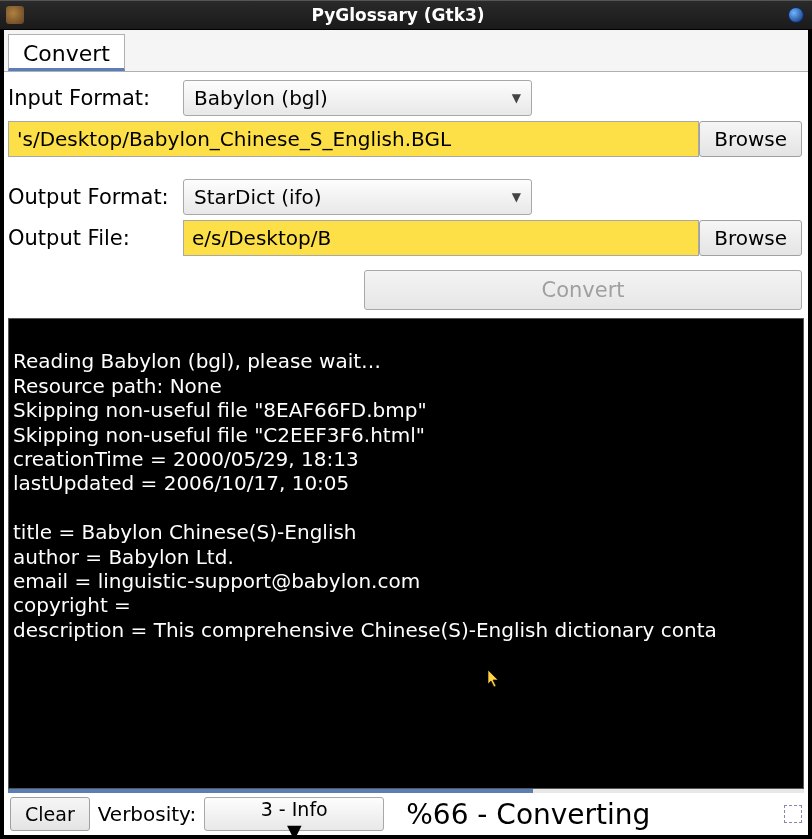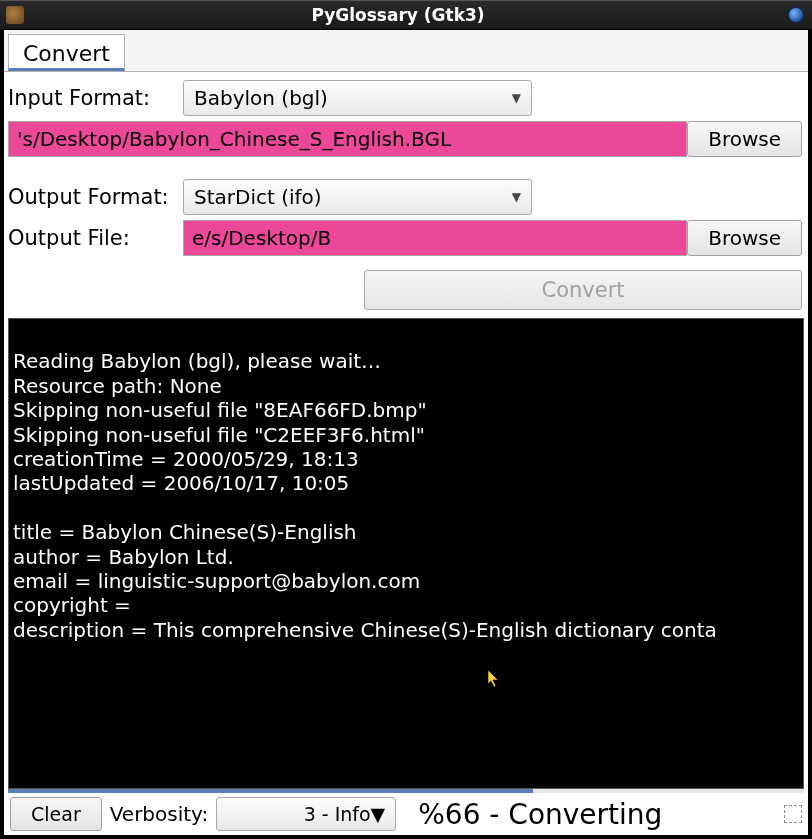--- a/index.html
+++ b/index.html
@@ -92,39 +92,39 @@
   padding: 0 10px;
   font-size: 20px;
   cursor: pointer;
   justify-content: space-between;
 }
 .combo .arrow { font-size: 12px; color: #444; }
 .textfield {
   flex: 1;
   height: 36px;
   border: 1px solid #a8a8a8;
-  background: #ec4899;
+  background: #fde047;
   padding: 0 8px;
   font-size: 20px;
   font-family: inherit;
   display: flex;
   align-items: center;
   overflow: hidden;
   white-space: nowrap;
 }
 .textfield .sel {
   background: #4a7ab8;
   color: #fff;
 }
 .btn {
   height: 36px;
   background: linear-gradient(#f6f6f6, #e4e4e4);
   border: 1px solid #a0a0a0;
   border-radius: 3px;
-  padding: 0 20px;
+  padding: 0 14px;
   font-size: 20px;
   display: flex;
   align-items: center;
   cursor: pointer;
 }
 .convert-row {
   display: flex;
   justify-content: flex-end;
   padding: 4px 6px 8px 4px;
 }
@@ -172,21 +172,21 @@
   background: #fff;
 }
 .statusbar .btn { height: 34px; font-size: 19px; }
 .statusbar .lbl2 { font-size: 20px; }
 .statusbar .combo2 {
   width: 180px; height: 34px;
   background: linear-gradient(#fdfdfd, #e8e8e8);
   border: 1px solid #a8a8a8;
   border-radius: 3px;
   display: flex; align-items: center; padding: 0 10px; font-size: 19px;
-  justify-content: flex-end; cursor: pointer;
+  justify-content: space-between; cursor: pointer; flex-direction: column;
 }
 .statusbar .status { font-size: 28px; margin-left: 14px; }
 .statusbar .grip {
   margin-left: auto;
   width: 18px; height: 18px;
   border: 1px dashed #88a;
 }
 .spacer { height: 14px; }
 .cursor {
   position: absolute;

